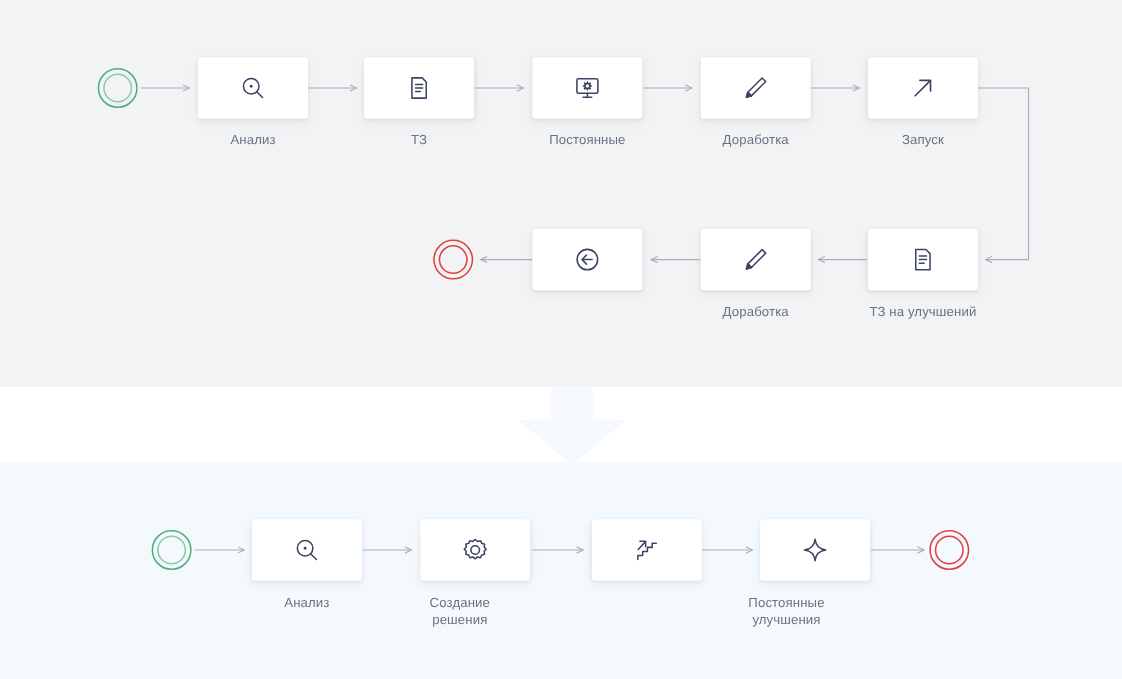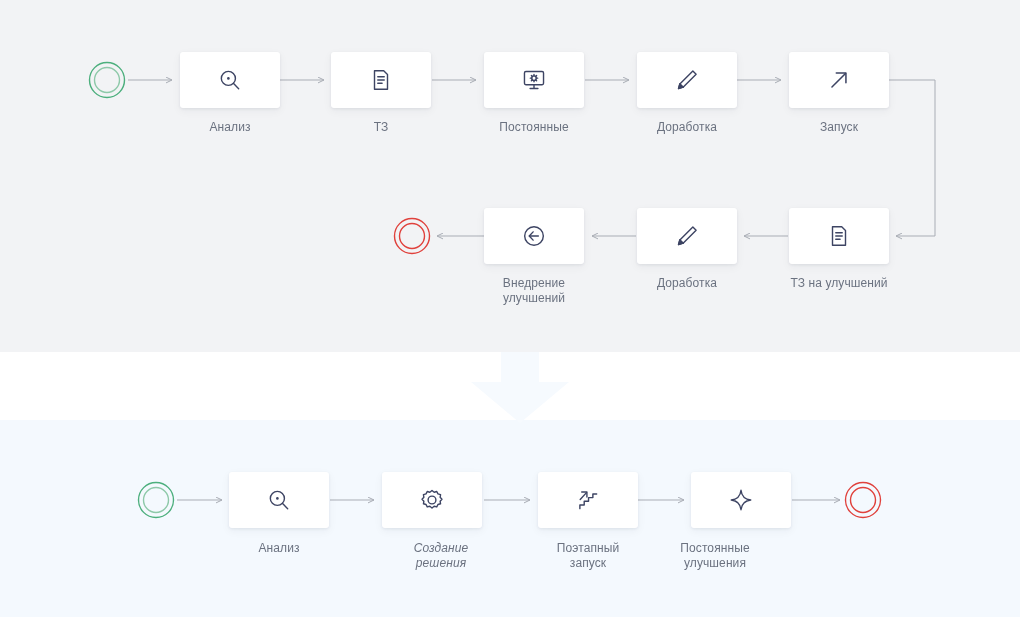--- a/index.html
+++ b/index.html
@@ -223,22 +223,20 @@
   </div>
   <div class="node-label" style="left:612px; top:276px;">Доработка</div>
 
   <div class="node" style="left:484px; top:208px;">
     <svg class="glyph" viewBox="0 0 24 24" fill="none" stroke="currentColor" stroke-width="1.3" stroke-linecap="round" stroke-linejoin="round">
       <circle cx="12" cy="12" r="8.6"></circle>
       <line x1="16" y1="12" x2="7.8" y2="12"></line>
       <polyline points="11.2,8.2 7.6,12 11.2,15.8"></polyline>
     </svg>
   </div>
-  <div class="node-label" style="left:459px; top:276px;">Внедрение
-улучшений</div>
 
   <svg class="terminator" style="left:393px; top:217px;" viewBox="0 0 38 38">
     <circle cx="19" cy="19" r="17.5" fill="none" stroke="#e0413c" stroke-width="1.4"></circle>
     <circle cx="19" cy="19" r="12.5" fill="none" stroke="#e0413c" stroke-width="1.4"></circle>
   </svg>
 
   <svg class="terminator" style="left:137px; top:481px;" viewBox="0 0 38 38">
     <circle cx="19" cy="19" r="17.5" fill="none" stroke="#4caf7d" stroke-width="1.4"></circle>
     <circle cx="19" cy="19" r="12.5" fill="none" stroke="#8ec9a9" stroke-width="1.4"></circle>
   </svg>
@@ -251,32 +249,30 @@
     </svg>
   </div>
   <div class="node-label" style="left:204px; top:541px;">Анализ</div>
 
   <div class="node" style="left:382px; top:472px;">
     <svg class="glyph" viewBox="0 0 24 24" fill="none" stroke="currentColor" stroke-width="1.3" stroke-linecap="round" stroke-linejoin="round">
       <circle cx="12" cy="12" r="3.6"></circle>
       <path d="M12 3.2 l2.0 1.6 2.4 -0.6 1.1 2.2 2.4 0.7 -0.4 2.4 1.7 1.8 -1.7 1.8 0.4 2.4 -2.4 0.7 -1.1 2.2 -2.4 -0.6 -2.0 1.6 -2.0 -1.6 -2.4 0.6 -1.1 -2.2 -2.4 -0.7 0.4 -2.4 -1.7 -1.8 1.7 -1.8 -0.4 -2.4 2.4 -0.7 1.1 -2.2 2.4 0.6 Z"></path>
     </svg>
   </div>
-  <div class="node-label" style="left:366px; top:541px;font-style:italic;">Создание
+  <div class="node-label" style="left:343px; top:541px;">Создание
 решения</div>
 
   <div class="node" style="left:538px; top:472px;">
     <svg class="glyph" viewBox="0 0 24 24" fill="none" stroke="currentColor" stroke-width="1.3" stroke-linecap="round" stroke-linejoin="round">
       <polyline points="4.5,20 4.5,16.6 8.5,16.6 8.5,13.2 12.5,13.2 12.5,9.8 16.5,9.8 16.5,6.4 20,6.4"></polyline>
       <line x1="4.8" y1="11.6" x2="10.6" y2="5.2"></line>
       <polyline points="6.2,4.6 11,4.6 11,9.2"></polyline>
     </svg>
   </div>
-  <div class="node-label" style="left:513px; top:541px;">Поэтапный
-запуск</div>
 
   <div class="node" style="left:691px; top:472px;">
     <svg class="glyph" viewBox="0 0 24 24" fill="none" stroke="currentColor" stroke-width="1.3" stroke-linecap="round" stroke-linejoin="round">
       <path d="M12 3 C12.6 8.6 15.4 11.4 21 12 C15.4 12.6 12.6 15.4 12 21 C11.4 15.4 8.6 12.6 3 12 C8.6 11.4 11.4 8.6 12 3 Z"></path>
     </svg>
   </div>
   <div class="node-label" style="left:640px; top:541px;">Постоянные
 улучшения</div>
 
   <svg class="terminator" style="left:844px; top:481px;" viewBox="0 0 38 38">

